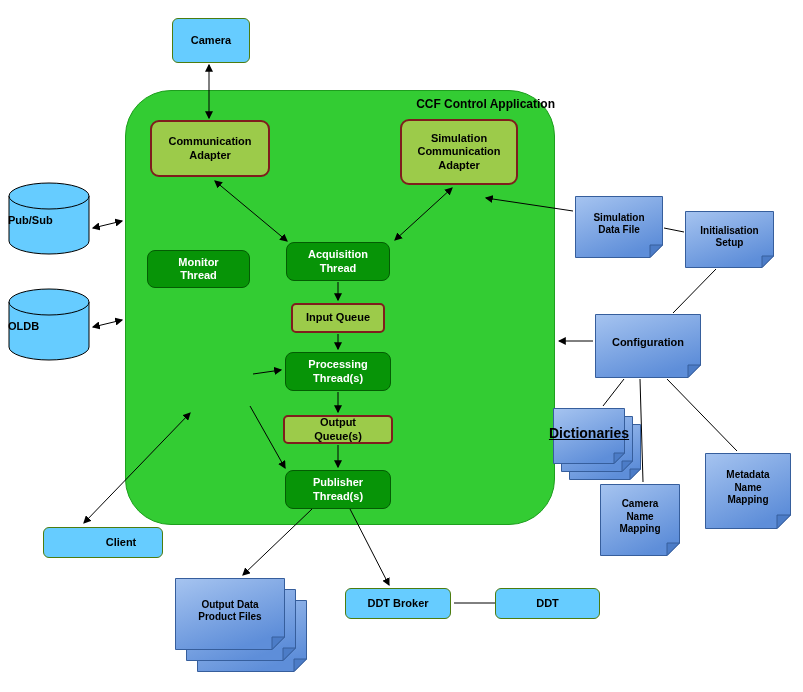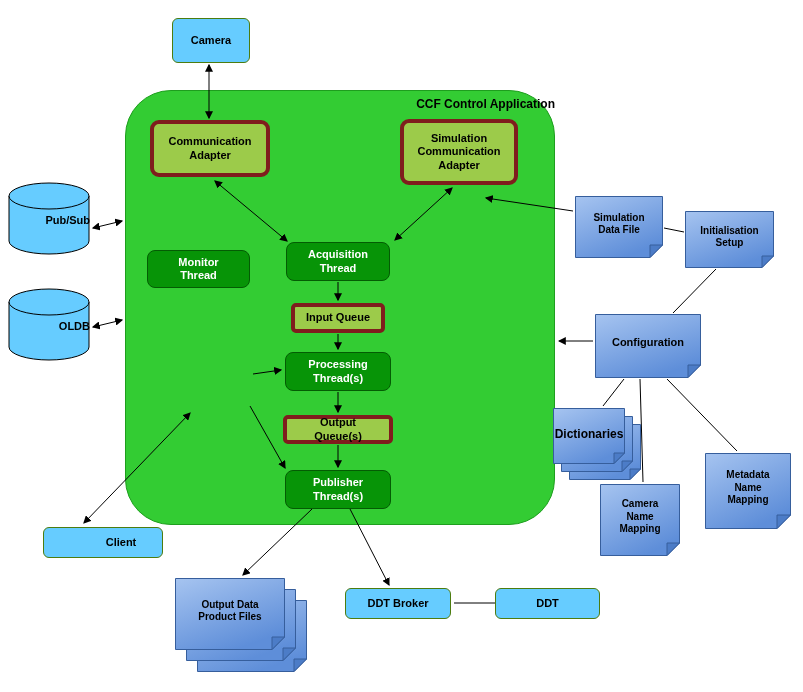--- a/index.html
+++ b/index.html
@@ -20,35 +20,35 @@
     position:absolute;
     background:var(--green, #33CC33);
     border:1px solid #1E9E1E;
     border-radius:46px; z-index:0;
   }
   .green-title {
     position:absolute; z-index:2; text-align:center; font-weight:bold; font-size:12px;
   }
   .lgreen {
     background:var(--light-green, #9CCB4A);
-    border:4px solid #7f1d1d; border-radius:9px;
+    border:2px solid #7f1d1d; border-radius:9px;
     padding:0 10px;
   }
   .dgreen {
     background:var(--dark-green, #079407);
     border:1px solid #045C04; border-radius:8px;
     color:#fff; padding:0 12px;
   }
   #arrows { position:absolute; left:0; top:0; z-index:1; pointer-events:none; }
   .conn { stroke:#000; stroke-width:1; fill:none; }
   .cyl-wrap { position:absolute; z-index:2; }
   .cyl-fill { fill:var(--light-blue, #66CCFF); }
   .cyl-stroke { stroke:#000; stroke-width:1; }
   .cyl-label {
-    position:absolute; left:0; right:0; top:32px; text-align:right;
+    position:absolute; left:0; right:0; top:32px; text-align:left;
     font-weight:bold; font-size:11px;
   }
   .note-wrap { position:absolute; z-index:2; }
   .note-body { fill:url(#noteGrad); stroke:var(--note-border, #365E9C); stroke-width:1; }
   .note-fold { fill:var(--note-fold, #4C7CC7); stroke:var(--note-border, #365E9C); stroke-width:1; }
   .note-label {
     position:absolute; display:flex; align-items:center; justify-content:center;
     text-align:center; font-weight:bold; font-size:10px; line-height:1.25;
     padding:4px 12px; color:#000;
   }
@@ -185,21 +185,21 @@
       </g>
       <g transform="translate(8,8)">
         <path class="note-body" d="M0.5 0.5 H71.5 V45 L61 55.5 H0.5 Z"></path>
         <path class="note-fold" d="M61 55.5 L71.5 45 L61 45 Z"></path>
       </g>
       <g>
         <path class="note-body" d="M0.5 0.5 H71.5 V45 L61 55.5 H0.5 Z"></path>
         <path class="note-fold" d="M61 55.5 L71.5 45 L61 45 Z"></path>
       </g>
     </svg>
-    <div class="note-label" style="left:0; top:0; width:72px; height:52px; font-size:12px; padding:2px 4px;">Dictionaries</div>
+    <div class="note-label" style="left:0; top:0; width:72px; height:52px; font-size:14px; padding:2px 4px;text-decoration:underline;">Dictionaries</div>
   </div>
 
   <div class="note-wrap" style="left:600px; top:484px; width:80px; height:72px;">
     <svg width="80" height="72">
       <path class="note-body" d="M0.5 0.5 H79.5 V59 L67 71.5 H0.5 Z"></path>
       <path class="note-fold" d="M67 71.5 L79.5 59 L67 59 Z"></path>
     </svg>
     <div class="note-label" style="left:0; top:0; width:80px; height:66px;">Camera Name Mapping</div>
   </div>
 

